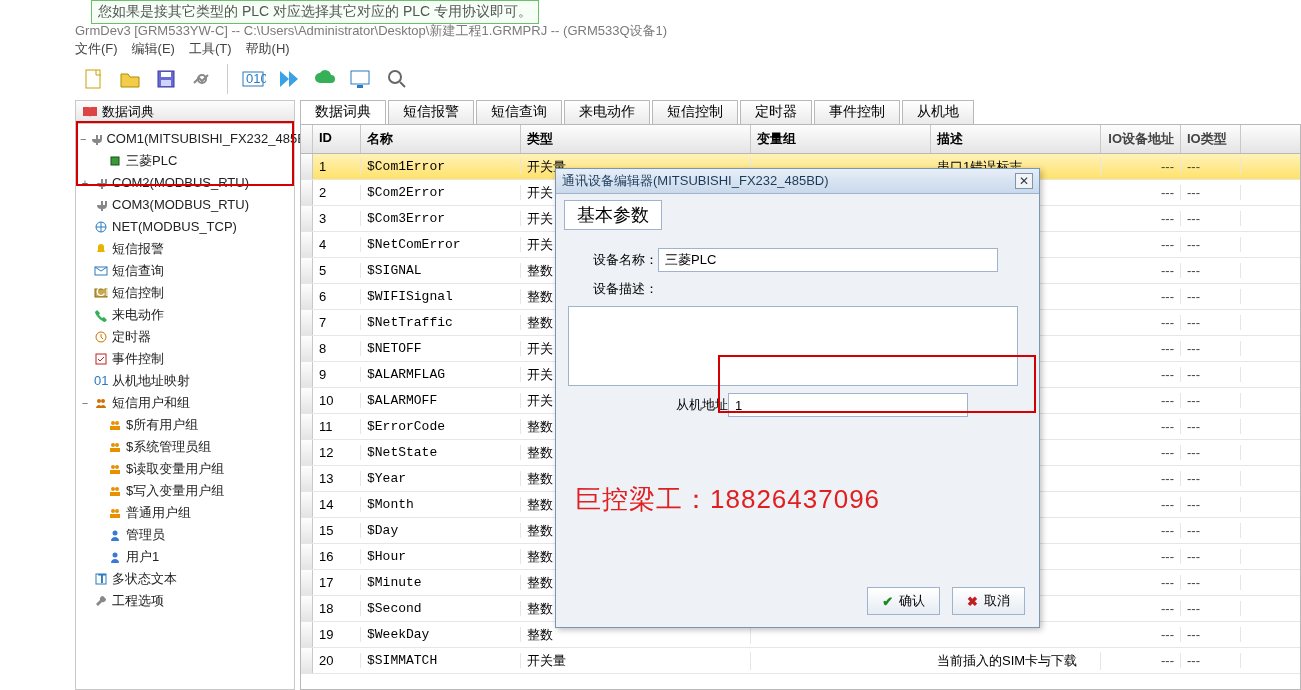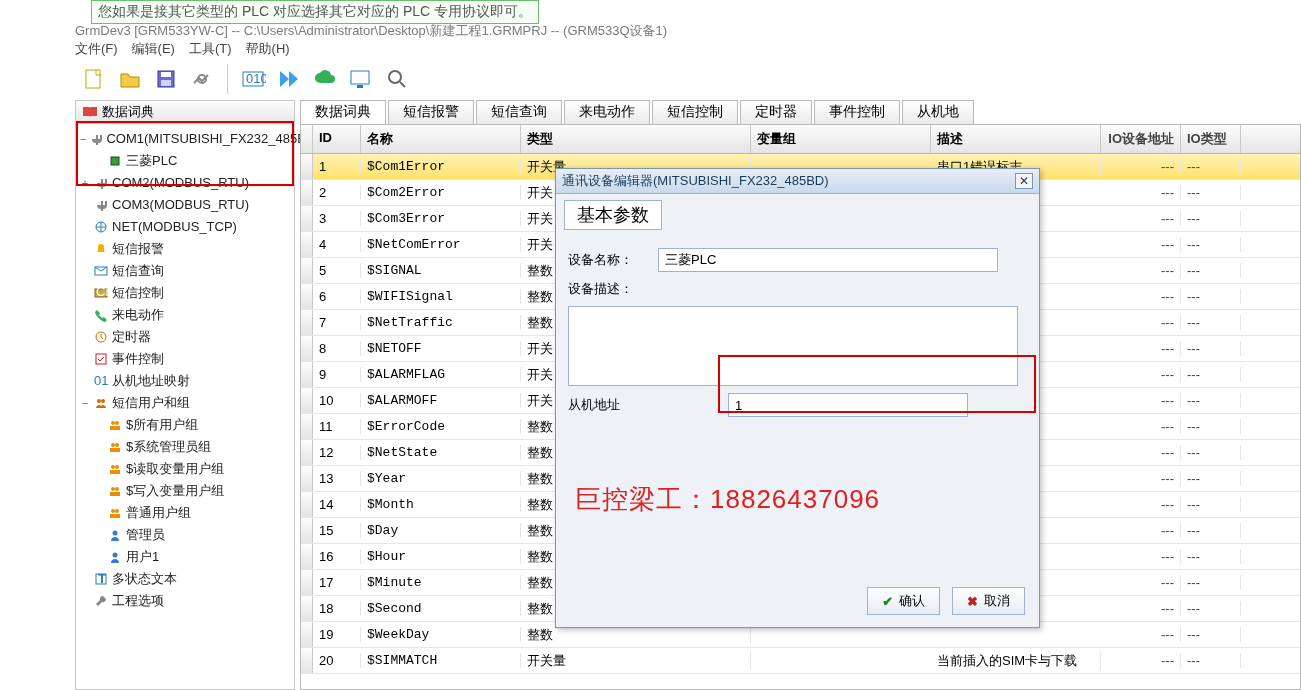--- a/index.html
+++ b/index.html
@@ -43,21 +43,21 @@
 .c-iotype { width: 60px; text-align: left; color: #444; }
 .row-hdr { width: 12px; background: linear-gradient(#fdfdfd,#e4e4e4); border-right: 1px solid #c8c8c8; align-self: stretch; }
 
 .dialog { position: absolute; top: 168px; left: 555px; width: 485px; height: 460px; border: 1px solid #7a96b0; background: #eef2f6; box-shadow: 2px 2px 6px rgba(0,0,0,.25); }
 .dlg-title { background: linear-gradient(#e7eef7,#c9d9ec); border-bottom: 1px solid #9fb4cc; padding: 3px 6px; display: flex; justify-content: space-between; align-items: center; font-size: 13px; color: #1b3a5a; }
 .dlg-close { width: 18px; height: 16px; border: 1px solid #7a96b0; background: #f4f4f4; text-align: center; line-height: 14px; cursor: pointer; font-size: 12px; }
 .dlg-tabs { display: flex; margin: 6px 0 0 8px; }
 .dlg-tab { border: 1px solid #9fb4cc; background: #fff; padding: 2px 12px; font-size: 18px; }
 .dlg-body { padding: 10px 12px; }
 .form-row { display: flex; align-items: center; margin: 8px 0; font-size: 14px; }
-.form-label { width: 90px; }
+.form-label { width: 90px; text-align: right; }
 .form-input { border: 1px solid #9fb4cc; background: #fff; padding: 2px 6px; height: 24px; }
 .form-text { width: 340px; }
 .form-area { width: 450px; height: 80px; border: 1px solid #9fb4cc; background: #fff; resize: none; }
 .dlg-foot { position: absolute; bottom: 12px; right: 14px; display: flex; gap: 12px; }
 .dlg-btn { border: 1px solid #9fb4cc; background: linear-gradient(#fff,#e6ecf3); padding: 4px 14px; display: flex; align-items: center; gap: 6px; cursor: pointer; font-size: 14px; }
 .chk { color: #1a8a1a; font-weight: bold; }
 .x { color: #c02020; font-weight: bold; }
 
 .watermark { position: absolute; top: 482px; left: 575px; color: #e02020; font-size: 26px; font-weight: 500; letter-spacing: 1px; pointer-events: none; }
 

